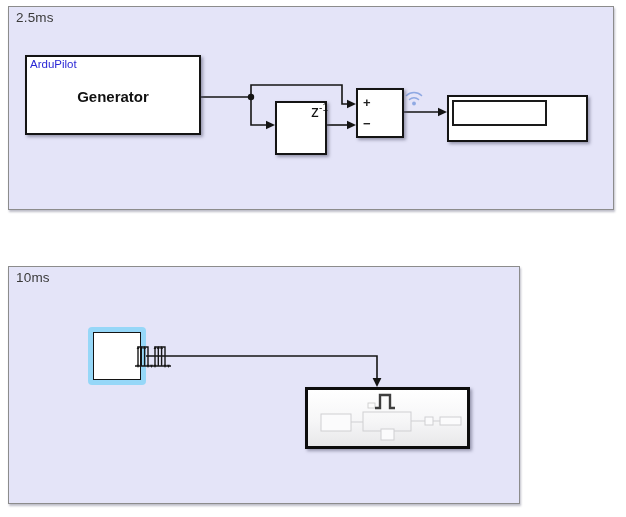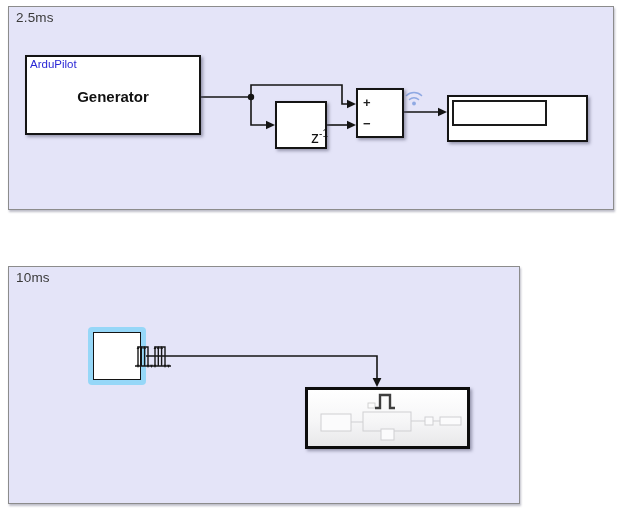--- a/index.html
+++ b/index.html
@@ -28,22 +28,22 @@
   
   #timestamp{left:25px;top:55px;width:176px;height:80px;}
   .block-tag{position:absolute;top:1px;left:3px;font-size:11.5px;color:#2B28D6;}
   .block-title{
     position:absolute;left:0;top:31px;width:100%;text-align:center;
     font-weight:bold;font-size:15px;color:#111;
   }
 
   
   #unit-delay{
-    left:275px;top:101px;width:52px;height:48px;
-    display:flex;align-items:flex-end;justify-content:center;
+    left:275px;top:101px;width:52px;height:54px;
+    display:flex;align-items:flex-start;justify-content:center;
     font-size:16px;color:#111;
   }
   #unit-delay sup{font-size:10px;line-height:0;}
 
   
   #sum{left:356px;top:88px;width:48px;height:50px;}
   .sum-sign{position:absolute;left:5px;font-size:13px;font-weight:600;color:#222;line-height:12px;}
   .sum-sign.plus{top:7px;}
   .sum-sign.minus{top:28px;}
 

